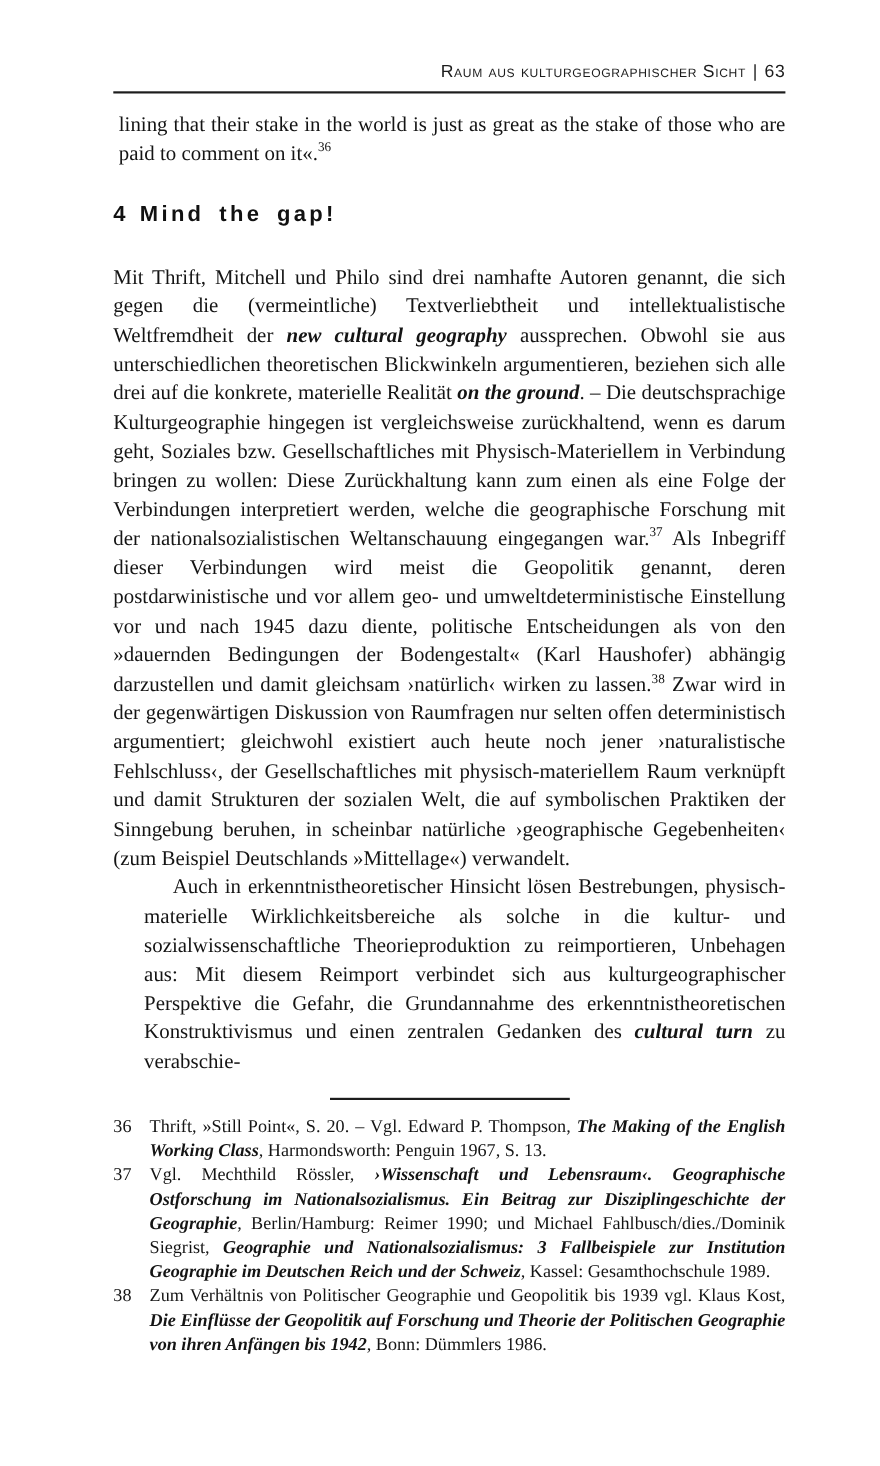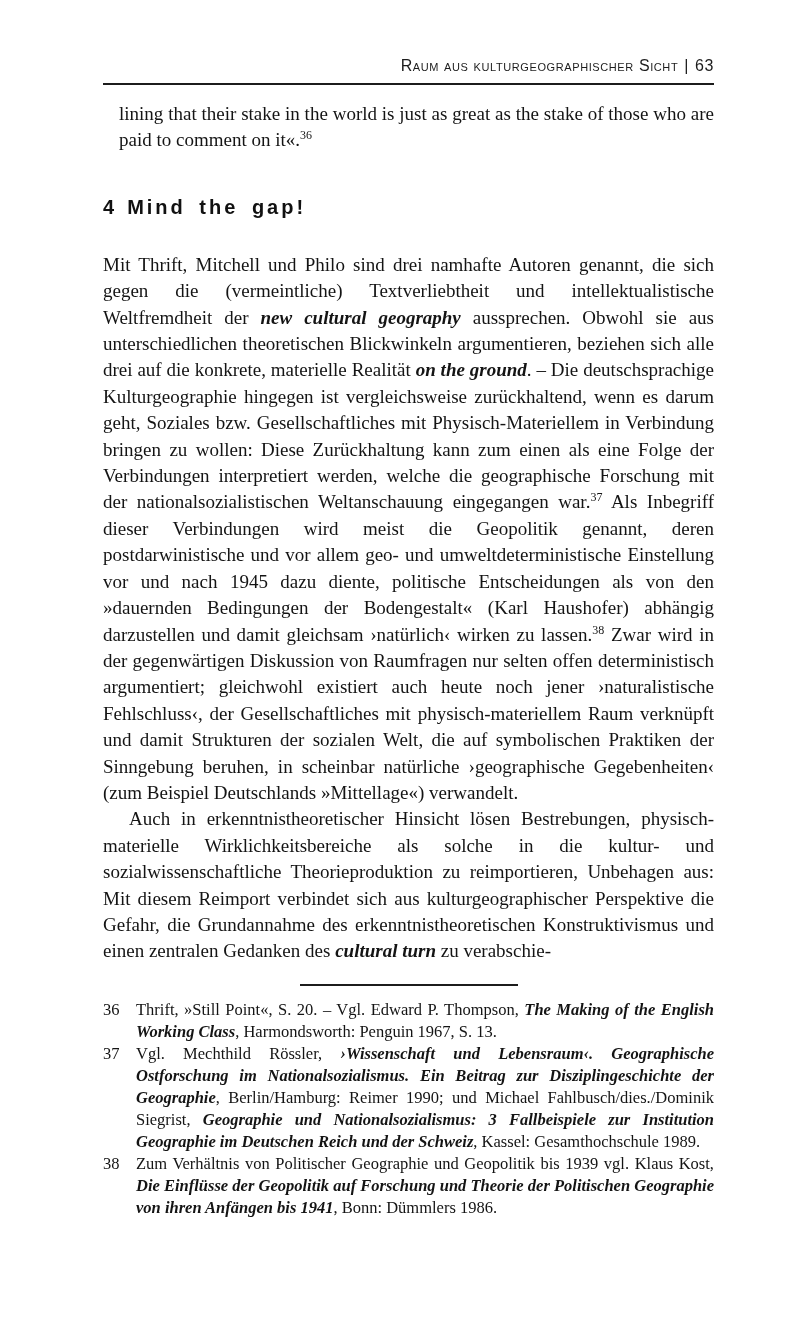--- a/index.html
+++ b/index.html
@@ -28,45 +28,45 @@
     font-family: "Liberation Sans", sans-serif;
     font-size: 16px;
     letter-spacing: 0.6px;
     color: #1c1c1c;
     white-space: nowrap;
   }
   .running-header .sc { font-variant: small-caps; }
   .running-header .sep { padding: 0 6px; }
   
   .cont-par {
-    margin: 16px 0 0 16px;
+    margin: 16px 0 0 5px;
     font-size: 19px;
     line-height: 26.4px;
     text-align: justify;
   }
   
   .chapter-heading {
-    margin: 42px 0 33px 0;
+    margin: 30px 0 33px 0;
     font-family: "Liberation Sans", sans-serif;
     font-weight: bold;
     font-size: 20px;
     letter-spacing: 3px;
     word-spacing: 5px;
     color: #111;
     white-space: nowrap;
   }
   .chapter-heading .h-num { margin-right: 10px; }
   
   .body-par {
     margin: 0;
     font-size: 19px;
     line-height: 26.4px;
     text-align: justify;
   }
-  .body-par.indented { text-indent: 26px; }
+  .body-par.indented { text-indent: 26px; margin-left: 28px; }
   sup {
     font-size: 12px;
     line-height: 0;
     vertical-align: super;
   }
   i, .it { font-style: italic; font-weight: bold; }
   
   .footnote-rule {
     margin-top: 19px;
     width: 218px;
@@ -125,19 +125,19 @@
       <div class="fn">
         <span class="fn-num">36</span>
         <span class="fn-text"><span>Thrift, »Still Point«, S. 20. – Vgl. Edward P. Thompson, </span><i>The Making of the English Working Class</i><span>, Harmondsworth: Penguin 1967, S. 13.</span></span>
       </div>
       <div class="fn">
         <span class="fn-num">37</span>
         <span class="fn-text"><span>Vgl. Mechthild Rössler, </span><i>›Wissenschaft und Lebensraum‹. Geographische Ostforschung im Nationalsozialismus. Ein Beitrag zur Disziplingeschichte der Geographie</i><span>, Berlin/Hamburg: Reimer 1990; und Michael Fahlbusch/dies./Dominik Siegrist, </span><i>Geographie und Nationalsozialismus: 3 Fallbeispiele zur Institution Geographie im Deutschen Reich und der Schweiz</i><span>, Kassel: Gesamthochschule 1989.</span></span>
       </div>
       <div class="fn">
         <span class="fn-num">38</span>
-        <span class="fn-text"><span>Zum Verhältnis von Politischer Geographie und Geopolitik bis 1939 vgl. Klaus Kost, </span><i>Die Einflüsse der Geopolitik auf Forschung und Theorie der Politischen Geographie von ihren Anfängen bis 1941</i><span>, Bonn: Dümmlers 1986.</span></span>
+        <span class="fn-text"><span>Zum Verhältnis von Politischer Geographie und Geopolitik bis 1939 vgl. Klaus Kost, </span><i>Die Einflüsse der Geopolitik auf Forschung und Theorie der Politischen Geographie von ihren Anfängen bis 1942</i><span>, Bonn: Dümmlers 1986.</span></span>
       </div>
     </div>
   </div>
 
   <div class="watermark">Copyrighted material</div>
 </div>
 
 </body></html>

